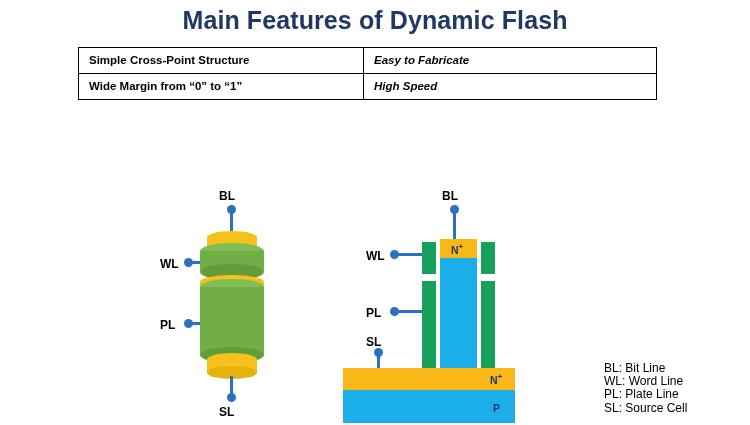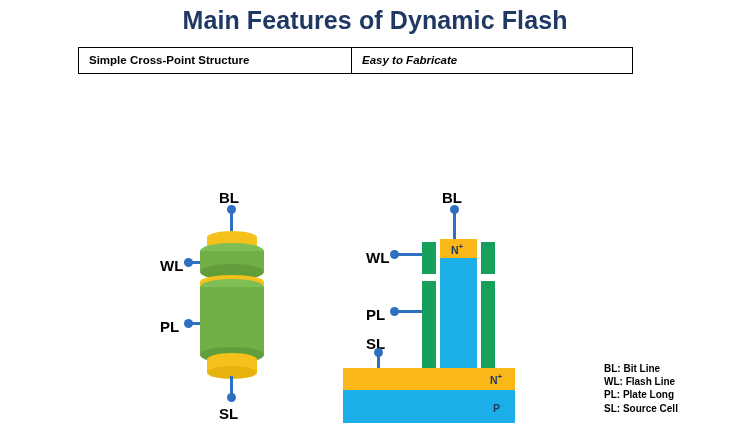--- a/index.html
+++ b/index.html
@@ -17,34 +17,34 @@
   }
 
   
   #feature-table{
     position:absolute;left:78px;top:47px;width:532px;
     border-collapse:collapse;table-layout:fixed;
   }
   #feature-table td{
     border:1px solid #000000;
     height:25px;
-    padding:0 0 0 10px;
+    padding:0 12px 0 10px;
     font-size:11.5px;font-weight:bold;color:#000000;
     vertical-align:middle;
     line-height:1.1;
   }
   #feature-table td.col-a{width:262px;}
   #feature-table td.col-b{width:270px;font-style:italic;}
   #feature-table sup{font-size:8px;vertical-align:super;}
 
   
   #diagrams{position:absolute;left:0;top:185px;width:750px;height:240px;}
 
   .lbl{
-    position:absolute;font-size:15px;font-weight:bold;color:#000000;
+    position:absolute;font-size:12px;font-weight:bold;color:#000000;
     white-space:nowrap;
   }
   .dot{
     position:absolute;width:9px;height:9px;border-radius:50%;
     background:#2E6FC0;
   }
   .lead-h{position:absolute;height:3px;background:#2E6FC0;}
   .lead-v{position:absolute;width:3px;background:#2E6FC0;}
 
   
@@ -63,35 +63,39 @@
   .gate{background:#17A05B;}
   .inlbl{
     position:absolute;font-size:10.5px;font-weight:bold;color:#1F3864;
     white-space:nowrap;
   }
   .inlbl sup{font-size:8px;}
 
   
   #legend{
     position:absolute;left:604px;top:362px;
-    font-size:10px;font-weight:bold;color:#000000;line-height:13.2px;
+    font-size:12px;font-weight:normal;color:#000000;line-height:13.2px;
   }
 </style>
 </head>
 <body>
 
 <div id="slide">
 
   <div id="title">Main Features of Dynamic Flash</div>
 
   <table id="feature-table">
     <tbody>
       <tr>
         <td class="col-a">Simple Cross-Point Structure</td>
         <td class="col-b">Easy to Fabricate</td>
+      </tr>
+      <tr>
+        <td class="col-a">Wide Margin from “0” to “1”</td>
+        <td class="col-b">High Speed</td>
       </tr>
     </tbody>
   </table>
 
   <div id="diagrams">
 
     <div id="cyl-cell">
 
       <div class="lbl" style="left:219px;top:4px;">BL</div>
       <div class="dot" style="left:227px;top:20px;"></div>
@@ -162,18 +166,18 @@
       <div class="rect yellow" style="left:13px;top:183px;width:172px;height:22px;"></div>
       <div class="inlbl" style="left:160px;top:187px;"><span>N</span><sup>+</sup></div>
 
       <div class="rect blue" style="left:13px;top:205px;width:172px;height:33px;"></div>
       <div class="inlbl" style="left:163px;top:217px;">P</div>
     </div>
   </div>
 
   <div id="legend">
     <div>BL: Bit Line</div>
-    <div>WL: Flash Line</div>
-    <div>PL: Plate Long</div>
+    <div>WL: Word Line</div>
+    <div>PL: Plate Line</div>
     <div>SL: Source Cell</div>
   </div>
 
 </div>
 
 </body></html>

